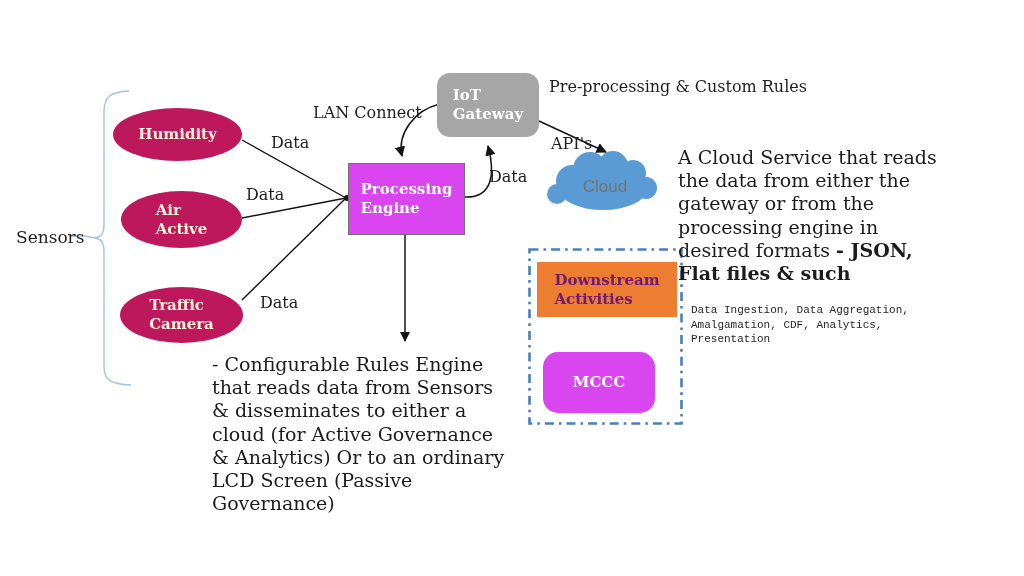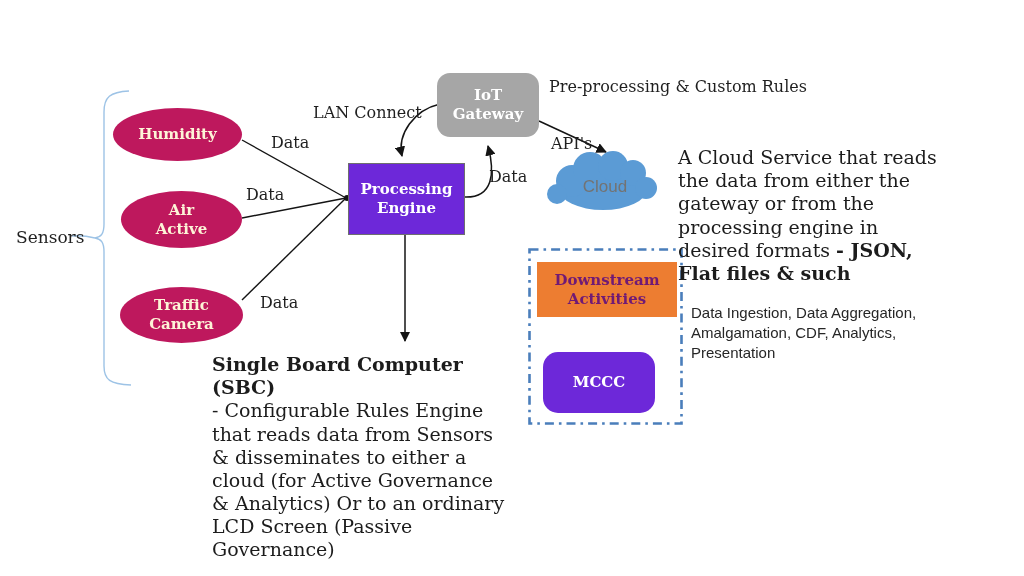--- a/index.html
+++ b/index.html
@@ -3,36 +3,36 @@
 <meta charset="utf-8">
 <style>
   html,body{margin:0;padding:0;background:#ffffff;}
   #canvas{
     position:relative;width:1024px;height:576px;background:#ffffff;overflow:hidden;
     font-family:"DejaVu Serif","Liberation Serif",serif;color:#1f1f1f;
   }
   #wires{position:absolute;left:0;top:0;width:1024px;height:576px;}
   .abs{position:absolute;}
   .node{
-    display:flex;align-items:center;justify-content:center;text-align:center;
+    display:flex;align-items:center;justify-content:center;text-align:left;
     font-weight:bold;white-space:pre-line;line-height:1.25;
   }
   .ellipse{
     background:#be185d;border-radius:50%;color:#FDF4D7;font-size:15px;
   }
-  .graybox{background:#6d28d9;color:#ffffff;font-size:15px;}
+  .graybox{background:#d946ef;color:#ffffff;font-size:15px;}
   .pe{border:1px solid #6e6e6e;}
   .gateway{background:#A6A6A6;border-radius:13px;color:#ffffff;font-size:15px;}
   .orangebox{background:#ED7D31;color:#701a75;font-size:15px;}
   .mccc{border-radius:15px;}
   .edge-label{font-size:16px;color:#1f1f1f;white-space:nowrap;}
   .note{font-size:19px;line-height:1.22;color:#1c1c1c;}
   .note-sans{
-    font-family:Liberation Sans, sans-serif;
-    font-size:15px;line-height:1.33;color:#262626;
+    font-family:Liberation Mono, monospace;
+    font-size:11px;line-height:1.33;color:#262626;
   }
   .cloud-label{
     font-family:"Liberation Sans","DejaVu Sans",sans-serif;
     color:#737373;font-size:17px;
   }
   .bold{font-weight:bold;}
 </style>
 </head>
 <body>
 
@@ -98,19 +98,18 @@
 
   <div class="abs node orangebox" style="left:537px;top:262px;width:140px;height:55px;">Downstream
 Activities</div>
   <div class="abs node graybox mccc" style="left:543px;top:352px;width:112px;height:61px;">MCCC</div>
 
   <div class="abs edge-label" style="left:549px;top:77px;">Pre-processing &amp; Custom Rules</div>
 
   <div class="abs note" style="left:678px;top:146px;width:260px;"><span>A Cloud Service that reads the data from either the gateway or from the processing engine in desired formats </span><span class="bold">- JSON, Flat files &amp; such</span></div>
 
   <div class="abs note" style="left:212px;top:353px;width:302px;">
-    <div class="bold">Single Board Computer (SBC)</div>
     <div>- Configurable Rules Engine that reads data from  Sensors &amp; disseminates to either a cloud (for Active Governance &amp; Analytics) Or to an ordinary LCD Screen (Passive Governance)</div>
   </div>
 
   <div class="abs note-sans" style="left:691px;top:303px;width:240px;">Data Ingestion, Data Aggregation, Amalgamation, CDF, Analytics, Presentation</div>
 
 </div>
 
 </body></html>

